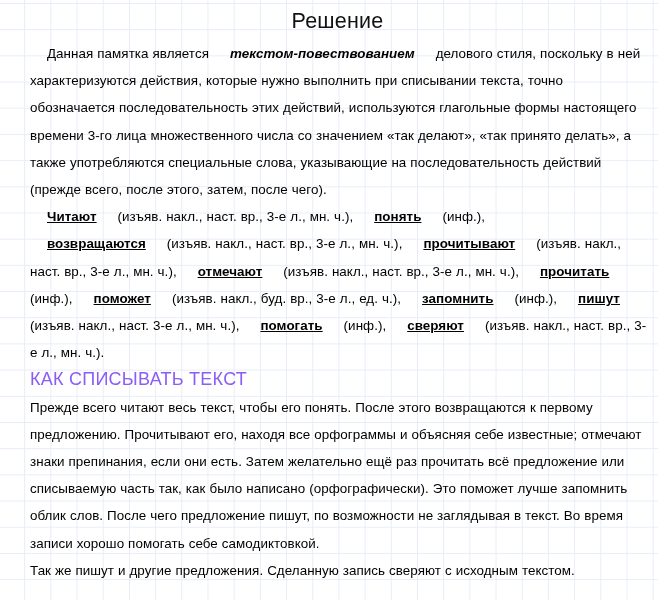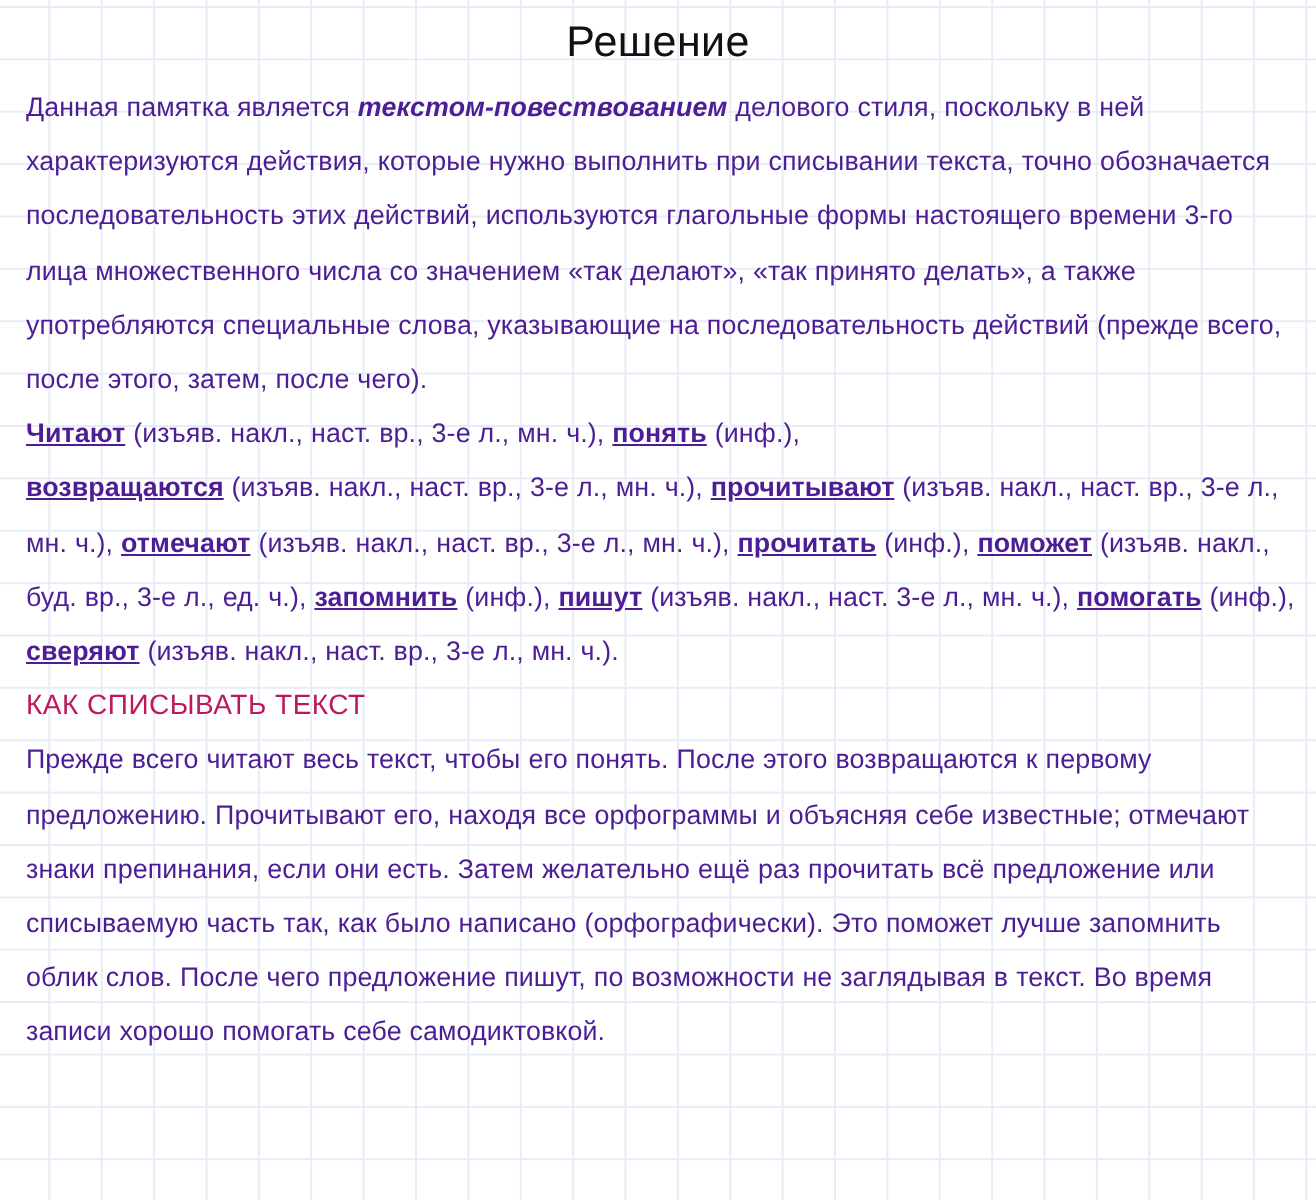--- a/index.html
+++ b/index.html
@@ -1,15 +1,15 @@
 <!DOCTYPE html>
 <html><head>
 <meta charset="utf-8">
 <style>
-  * { box-sizing: border-box; }
+  * { box-sizing: border-box; margin-left: 17px; }
   html, body {
     margin: 0; padding: 0;
     width: 658px; height: 600px;
     overflow: hidden;
   }
   body {
     font-family: "Liberation Sans", "DejaVu Sans", sans-serif;
     background-color: #ffffff;
     background-image:
       linear-gradient(to right, #e7edf7 1px, transparent 1px),
@@ -34,31 +34,31 @@
     letter-spacing: 0.2px;
   }
   .body-block {
     margin: 0;
     padding: 0 10px 0 13px;
   }
   p.para {
     margin: 0;
     font-size: 13.4px;
     line-height: 27.2px;
-    color: #4c1d95;
+    color: #000000;
     text-align: left;
     letter-spacing: 0.05px;
     word-spacing: 0.2px;
   }
   p.para.first { margin-top: 5px; }
   p.heading-line {
     margin: 0;
-    font-size: 14px;
+    font-size: 18px;
     line-height: 27.2px;
-    color: #be185d;
+    color: #8b5cf6;
     letter-spacing: 0.25px;
   }
   b { font-weight: 700; text-decoration: underline; }
   i.bi { font-weight: 700; font-style: italic; }
 </style>
 </head>
 <body style="background-image: linear-gradient(to right, rgb(231, 237, 247) 1px, transparent 1px), linear-gradient(rgb(231, 237, 247) 1px, transparent 1px); background-color: rgb(255, 255, 255); color: rgb(21, 21, 21);">
 
 <div id="sheet">
 
@@ -67,15 +67,16 @@
   <div class="body-block">
 
     <p class="para first"><span>Данная памятка является </span><i class="bi">текстом-повествованием</i><span> делового стиля, поскольку в ней характеризуются действия, которые нужно выполнить при списывании текста, точно обозначается последовательность этих действий, используются глагольные формы настоящего времени 3-го лица множественного числа со значением «так делают», «так принято делать», а также употребляются специальные слова, указывающие на последовательность действий (прежде всего, после этого, затем, после чего).</span></p>
 
     <p class="para"><b>Читают</b><span> (изъяв. накл., наст. вр., 3-е л., мн. ч.), </span><b>понять</b><span> (инф.),</span><br><b>возвращаются</b><span> (изъяв. накл., наст. вр., 3-е л., мн. ч.), </span><b>прочитывают</b><span> (изъяв. накл., наст. вр., 3-е л., мн. ч.), </span><b>отмечают</b><span> (изъяв. накл., наст. вр., 3-е л., мн. ч.), </span><b>прочитать</b><span> (инф.), </span><b>поможет</b><span> (изъяв. накл., буд. вр., 3-е л., ед. ч.), </span><b>запомнить</b><span> (инф.), </span><b>пишут</b><span> (изъяв. накл., наст. 3-е л., мн. ч.), </span><b>помогать</b><span> (инф.), </span><b>сверяют</b><span> (изъяв. накл., наст. вр., 3-е л., мн. ч.).</span></p>
 
     <p class="heading-line">КАК СПИСЫВАТЬ ТЕКСТ</p>
 
     <p class="para">Прежде всего читают весь текст, чтобы его понять. После этого возвращаются к первому предложению. Прочитывают его, находя все орфограммы и объясняя себе известные; отмечают знаки препинания, если они есть. Затем желательно ещё раз прочитать всё предложение или списываемую часть так, как было написано (орфографически). Это поможет лучше запомнить облик слов. После чего предложение пишут, по возможности не заглядывая в текст. Во время записи хорошо помогать себе самодиктовкой.</p>
 
+    <p class="para">Так же пишут и другие предложения. Сделанную запись сверяют с исходным текстом.</p>
 
   </div>
 </div>
 
 </body></html>

